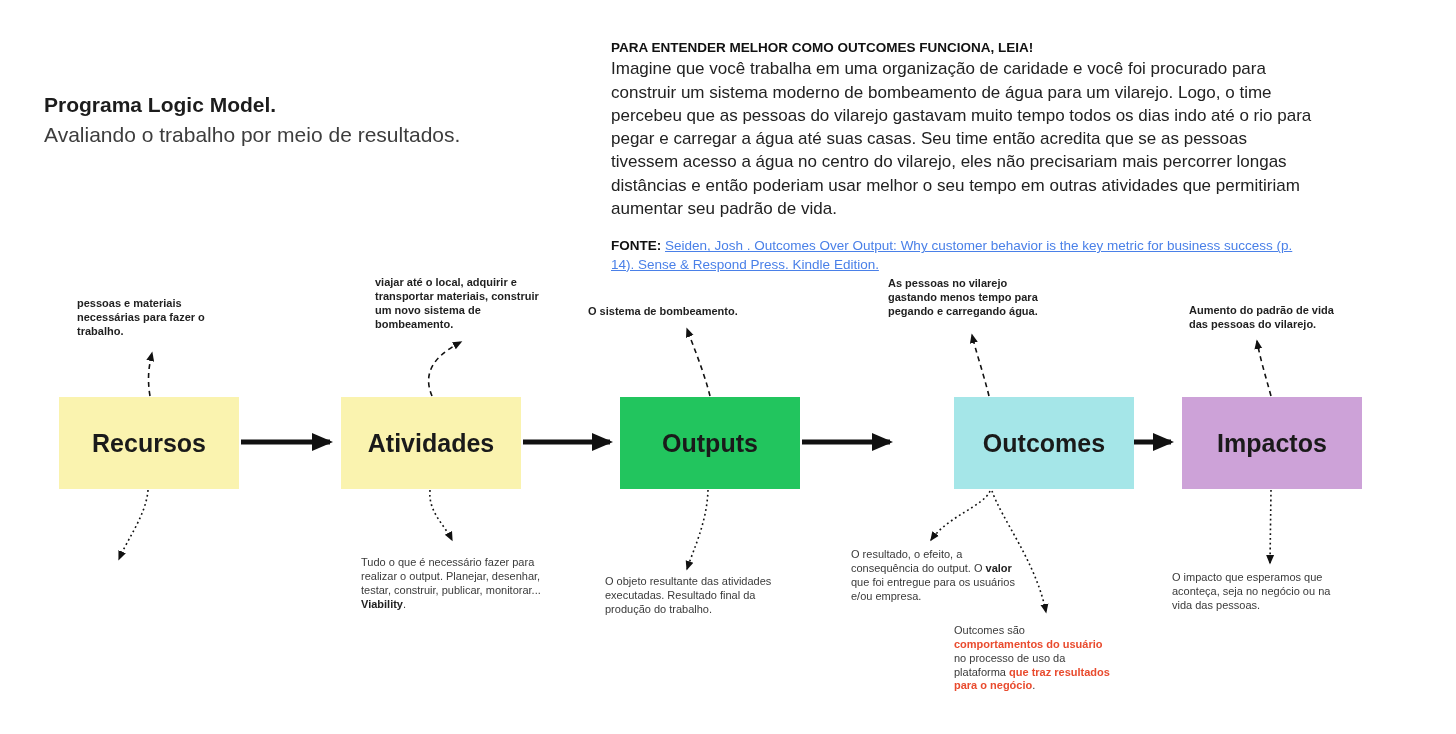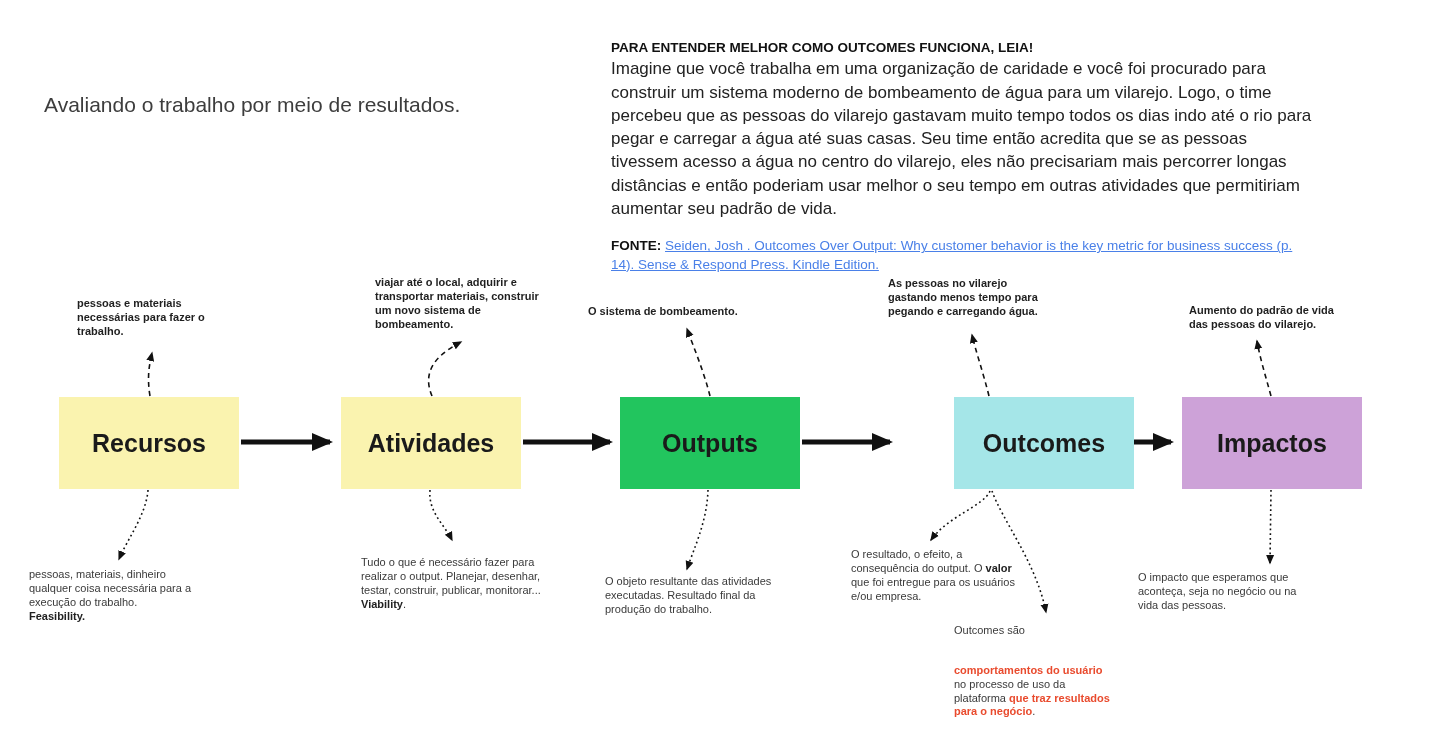--- a/index.html
+++ b/index.html
@@ -42,20 +42,21 @@
   .block { display: block; }
 
   .arrows-layer { position: absolute; left: 0; top: 0; pointer-events: none; }
 </style>
 </head>
 <body>
 
 <div class="canvas">
 
   <div class="title-block">
+    <div class="title-line1">Programa Logic Model.</div>
     <div class="title-line2">Avaliando o trabalho por meio de resultados.</div>
   </div>
 
   <div class="info-block">
     <div class="info-heading">PARA ENTENDER MELHOR COMO OUTCOMES FUNCIONA, LEIA!</div>
     <div class="info-body">Imagine que você trabalha em uma organização de caridade e você foi procurado para construir um sistema moderno de bombeamento de água para um vilarejo. Logo, o time percebeu que as pessoas do vilarejo gastavam muito tempo todos os dias indo até o rio para pegar e carregar a água até suas casas. Seu time então acredita que se as pessoas tivessem acesso a água no centro do vilarejo, eles não precisariam mais percorrer longas distâncias e então poderiam usar melhor o seu tempo em outras atividades que permitiriam aumentar seu padrão de vida.</div>
     <div class="info-source">
       <span class="src-label">FONTE:</span>
       <span> </span>
       <a style="color: rgb(74, 128, 232);">Seiden, Josh . Outcomes Over Output: Why customer behavior is the key metric for business success (p. 14). Sense &amp; Respond Press. Kindle Edition.</a>
@@ -96,39 +97,35 @@
   <div class="flow-box box-2" style="background-color: #22c55e;">Outputs</div>
   <div class="flow-box box-3" style="background-color: rgb(165, 230, 232);">Outcomes</div>
   <div class="flow-box box-4" style="background-color: rgb(205, 162, 216);">Impactos</div>
 
   <div class="note top" style="left:77px; top:297px; width:150px;">pessoas e materiais necessárias para fazer o trabalho.</div>
   <div class="note top" style="left:375px; top:276px; width:170px;">viajar até o local, adquirir e transportar materiais, construir um novo sistema de bombeamento.</div>
   <div class="note top" style="left:588px; top:305px; width:200px;">O sistema de bombeamento.</div>
   <div class="note top" style="left:888px; top:277px; width:160px;">As pessoas no vilarejo gastando menos tempo para pegando e carregando água.</div>
   <div class="note top" style="left:1189px; top:304px; width:158px;">Aumento do padrão de vida das pessoas do vilarejo.</div>
 
-  <div class="note" style="left:29px; top:568px; width:178px;">
-    <span>pessoas, materiais, dinheiro qualquer coisa necessária para a execução do trabalho.</span>
-    <span class="b block">Feasibility.</span>
-  </div>
 
   <div class="note" style="left:361px; top:556px; width:182px;">
     <span>Tudo o que é necessário fazer para realizar o output. Planejar, desenhar, testar, construir, publicar, monitorar...</span>
     <span class="block"><span class="b">Viability</span><span>.</span></span>
   </div>
 
   <div class="note" style="left:605px; top:575px; width:170px;">O objeto resultante das atividades executadas. Resultado final da produção do trabalho.</div>
 
   <div class="note" style="left:851px; top:548px; width:168px;">
     <span>O resultado, o efeito, a consequência do output. O </span><span class="b">valor</span><span> que foi entregue para os usuários e/ou empresa.</span>
   </div>
 
   <div class="note" style="left:954px; top:624px; width:186px;">
     <div>Outcomes são</div>
-    <div class="b" style="color: rgb(233, 75, 46); margin-top: 26px;">comportamentos do usuário</div>
+    <div class="b" style="color: rgb(233, 75, 46);">comportamentos do usuário</div>
     <div>no processo de uso da</div>
     <div><span>plataforma </span><span class="b" style="color: rgb(233, 75, 46);">que traz resultados</span></div>
     <div><span class="b" style="color: rgb(233, 75, 46);">para o negócio</span><span>.</span></div>
   </div>
 
-  <div class="note" style="left:1138px; top:571px; width:176px;">O impacto que esperamos que aconteça, seja no negócio ou na vida das pessoas.</div>
+  <div class="note" style="left:1172px; top:571px; width:176px;">O impacto que esperamos que aconteça, seja no negócio ou na vida das pessoas.</div>
 
 </div>
 
 </body></html>

